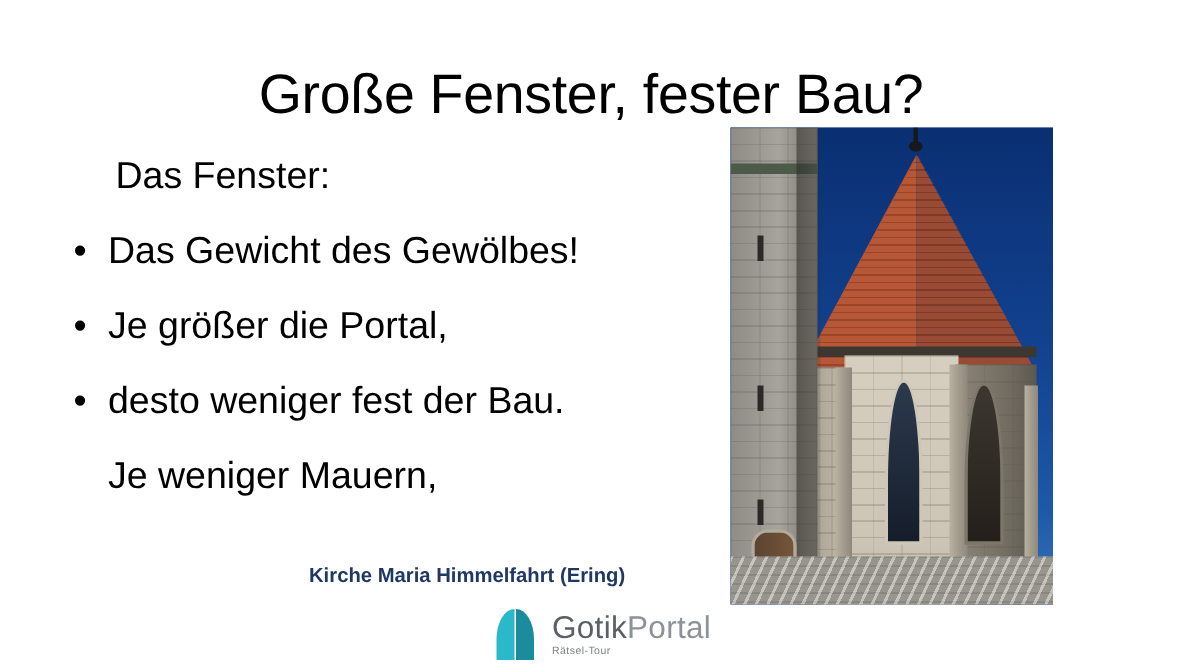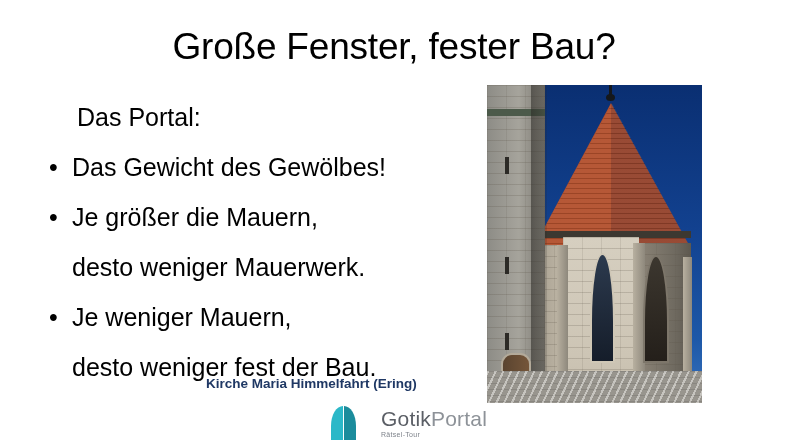--- a/index.html
+++ b/index.html
@@ -17,21 +17,21 @@
 
   .slide {
     position: absolute;
     inset: 0;
     background: #ffffff;
   }
 
   
   .slide-title {
     position: absolute;
-    top: 24px;
+    top: 40px;
     left: 0;
     width: 788px;
     text-align: center;
     font-size: 37px;
     line-height: 46px;
     color: #000000;
     font-family: "Liberation Sans", sans-serif;
     letter-spacing: -0.2px;
     white-space: nowrap;
   }
@@ -294,21 +294,21 @@
 
   
   .logo {
     position: absolute;
     left: 331px;
     top: 404px;
     width: 140px;
     height: 38px;
     display: flex;
     align-items: center;
-    gap: 25px;
+    gap: 12px;
   }
   .logo-mark {
     width: 25px;
     height: 34px;
     position: relative;
     flex: 0 0 auto;
   }
   .logo-mark .half-l {
     position: absolute;
     left: 0; top: 0;
@@ -345,37 +345,36 @@
 </style>
 </head>
 <body>
 
 <div class="slide">
 
   <div class="slide-title">Große Fenster, fester Bau?</div>
 
   <div class="body-block">
 
-    <div class="lead-line">Das Portal:</div>
+    <div class="lead-line">Das Fenster:</div>
 
     <div class="bullet-item">
       <span class="dot">•</span>
       <span class="line">Das Gewicht des Gewölbes!</span>
     </div>
 
     <div class="bullet-item">
       <span class="dot">•</span>
-      <span class="line">Je größer die Mauern,</span>
-      <span class="line">desto weniger Mauerwerk.</span>
+      <span class="line">Je größer die Portal,</span>
     </div>
 
     <div class="bullet-item">
       <span class="dot">•</span>
+      <span class="line">desto weniger fest der Bau.</span>
       <span class="line">Je weniger Mauern,</span>
-      <span class="line">desto weniger fest der Bau.</span>
     </div>
 
   </div>
 
   <div class="caption">Kirche Maria Himmelfahrt (Ering)</div>
 
   <div class="photo">
     <div class="sky"></div>
 
     <div class="roof">

